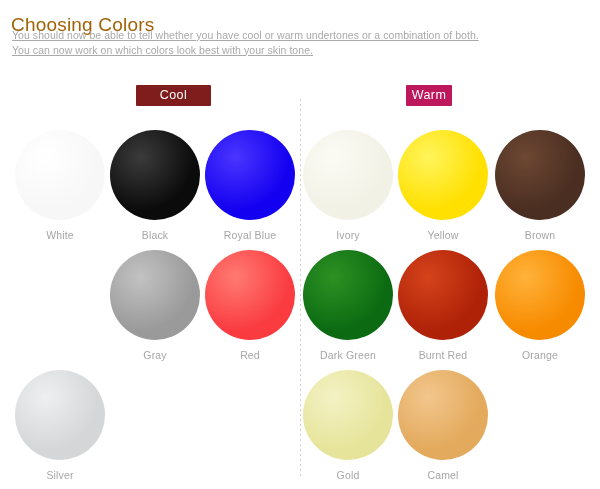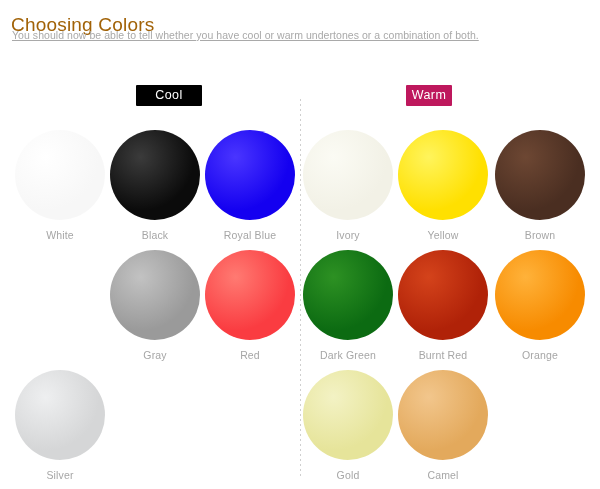--- a/index.html
+++ b/index.html
@@ -46,22 +46,22 @@
     line-height: 21px;
     text-align: center;
     color: #ffffff;
     font-size: 12.5px;
     letter-spacing: 0.4px;
     border-radius: 1px;
   }
   #badge-cool {
     left: 136px;
     top: 85px;
-    width: 66px;
-    background: #000000;
+    width: 75px;
+    background: #7f1d1d;
   }
   #badge-warm {
     left: 406px;
     top: 85px;
     width: 46px;
     background: #be185d;
   }
 
   
   #divider {
@@ -114,20 +114,21 @@
   .r1 { top: 238px; }
   .r2 { top: 358px; }
 </style>
 </head>
 <body>
 
 <h1 id="page-title">Choosing Colors</h1>
 
 <div id="intro">
   <span class="line">You should now be able to tell whether you have cool or warm undertones or a combination of both.</span>
+  <span class="line">You can now work on which colors look best with your skin tone.</span>
 </div>
 
 <div class="badge" id="badge-cool">Cool</div>
 <div class="badge" id="badge-warm">Warm</div>
 
 <div id="divider"></div>
 
 <div id="grid">
     <div class="swatch c0 r0">
       <div class="disc" style="background: radial-gradient(circle at 34% 30%, rgb(255, 255, 255) 0%, rgb(247, 247, 247) 62%, rgb(247, 247, 247) 100%);"></div>

